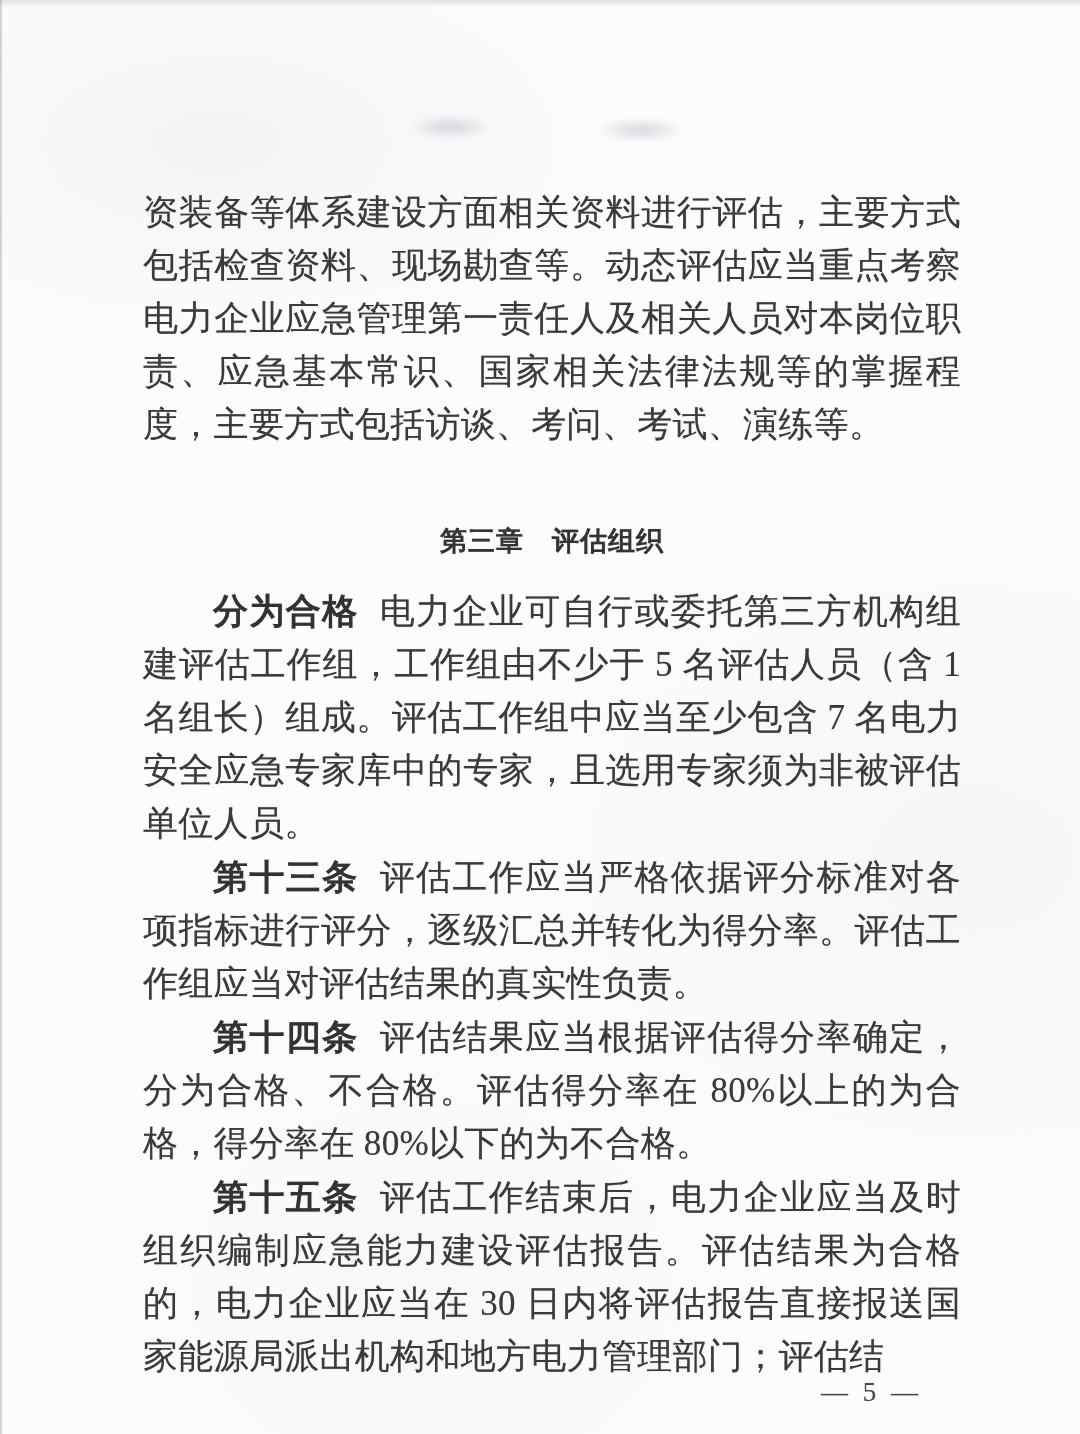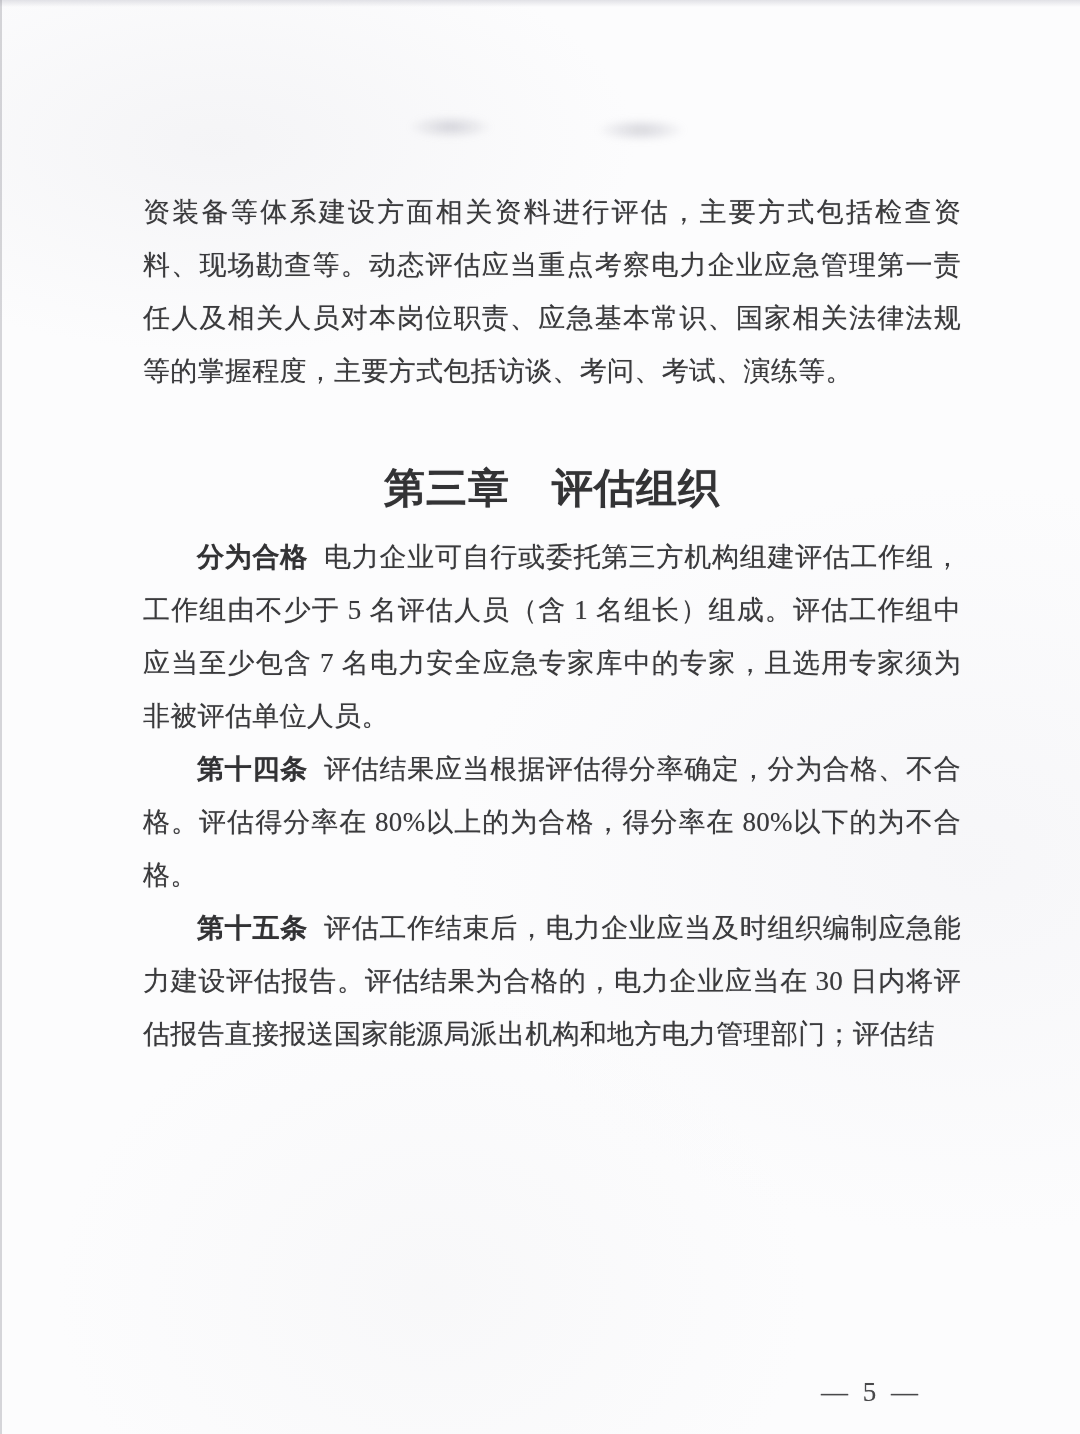--- a/index.html
+++ b/index.html
@@ -37,30 +37,30 @@
   .content {
     position: absolute;
     left: 143px;
     top: 0;
     width: 818px;
     text-shadow: 0 0 0.7px rgba(70,70,75,0.55);
     filter: blur(0.2px);
   }
   .body-par {
     margin: 0;
-    font-size: 27px;
+    font-size: 35px;
     line-height: 53px;
     text-align: justify;
     text-justify: inter-ideograph;
     letter-spacing: 0.3px;
   }
   .intro { margin-top: 186px; text-indent: 0; }
   .chapter {
     margin: 64px 0 16px 0;
-    font-size: 41px;
+    font-size: 27px;
     line-height: 53px;
     font-weight: 700;
     text-align: center;
     color: #333335;
     letter-spacing: 1px;
   }
   .article { text-indent: 2em; }
   .article-label {
     font-weight: 700;
     color: #323234;
@@ -87,20 +87,21 @@
   <div class="smudge s2"></div>
 
   <div class="content">
     <p class="body-par intro">资装备等体系建设方面相关资料进行评估，主要方式包括检查资料、现场勘查等。动态评估应当重点考察电力企业应急管理第一责任人及相关人员对本岗位职责、应急基本常识、国家相关法律法规等的掌握程度，主要方式包括访谈、考问、考试、演练等。</p>
 
     <h2 class="chapter">第三章　评估组织</h2>
 
 
     <p class="body-par article"><span class="article-label">分为合格</span><span>电力企业可自行或委托第三方机构组建评估工作组，工作组由不少于 5 名评估人员（含 1 名组长）组成。评估工作组中应当至少包含 7 名电力安全应急专家库中的专家，且选用专家须为非被评估单位人员。</span></p>
 
+    <p class="body-par article"><span class="article-label">第十三条</span><span>评估工作应当严格依据评分标准对各项指标进行评分，逐级汇总并转化为得分率。评估工作组应当对评估结果的真实性负责。</span></p>
 
     <p class="body-par article"><span class="article-label">第十四条</span><span>评估结果应当根据评估得分率确定，分为合格、不合格。评估得分率在 80%以上的为合格，得分率在 80%以下的为不合格。</span></p>
 
     <p class="body-par article"><span class="article-label">第十五条</span><span>评估工作结束后，电力企业应当及时组织编制应急能力建设评估报告。评估结果为合格的，电力企业应当在 30 日内将评估报告直接报送国家能源局派出机构和地方电力管理部门；评估结</span></p>
   </div>
 
   <div class="page-number">— 5 —</div>
 </div>
 
 </body></html>

